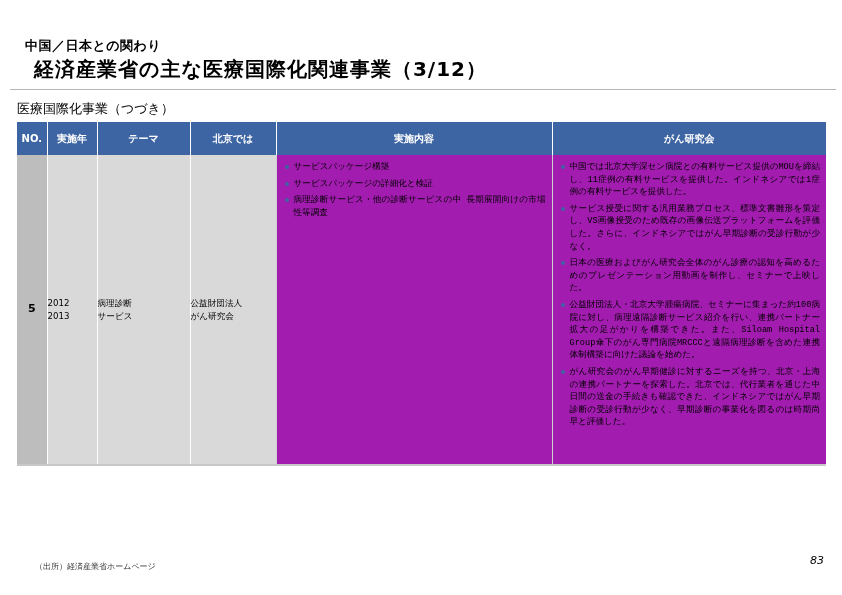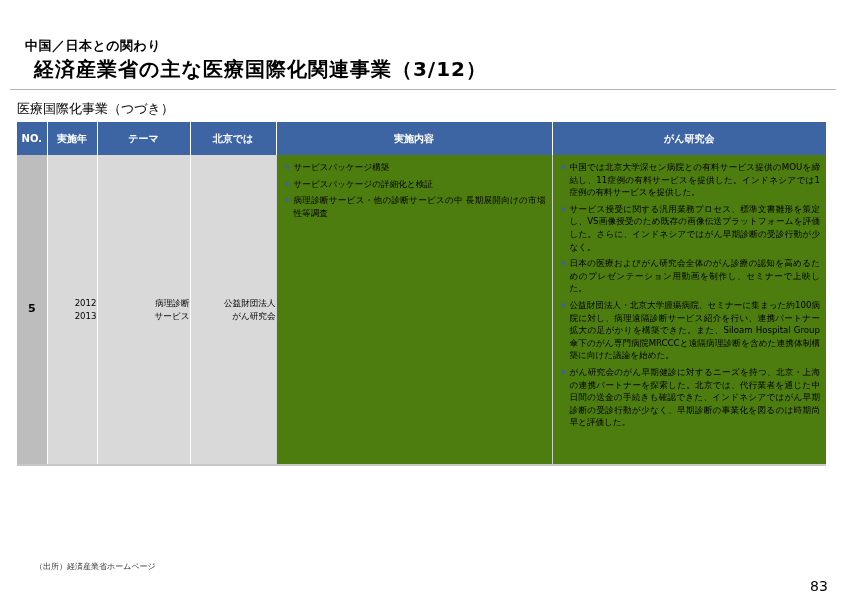--- a/index.html
+++ b/index.html
@@ -8,29 +8,29 @@
   .subtitle { position:absolute; left:25px; top:37px; font-size:13px; font-weight:bold; letter-spacing:0.5px; }
   .title { position:absolute; left:25px; top:56px; font-size:20px; font-weight:bold; letter-spacing:1px;margin-left:9px; }
   .rule { position:absolute; left:10px; top:89px; width:826px; height:1px; background:#b5b5b5; }
   .section { position:absolute; left:17px; top:100px; font-size:13px; font-weight:normal; }
   table { position:absolute; left:17px; top:122px; width:809px; border-collapse:collapse; table-layout:fixed; }
   th { background:#3d64a3; color:#fff; font-size:10px; font-weight:bold; height:33px; padding:0;
        border-left:1px solid #fff; text-align:center; }
   th:first-child { border-left:none; }
   td { font-size:8.6px; line-height:12.6px; vertical-align:middle; border-left:1px solid #fff; padding:0; }
   td.no { background:#bdbdbd; font-weight:bold; font-size:11px; text-align:center; border-left:none; }
-  td.grey { background:#d9d9d9; text-align:right; }
-  td.white { background:#4d7c0f; vertical-align:top; padding:6px 6px 6px 8px; border-left:1px solid #d0d0d0; }
+  td.grey { background:#d9d9d9; text-align:left; }
+  td.white { background:#a21caf; vertical-align:top; padding:6px 6px 6px 8px; border-left:1px solid #d0d0d0;font-family:Liberation Mono, monospace; }
   tr.body-row { height:310px; }
   tbody tr { border-bottom:2px solid #c8c8c8; }
   ul { list-style:none; margin:0; padding:0; }
   li { position:relative; padding-left:9px; margin-bottom:4px; text-align:justify; }
   li .dot { position:absolute; left:0; top:4px; width:4px; height:4px; border-radius:50%; background:#3d64a3; }
   .source { position:absolute; left:35px; top:561px; font-size:8px; color:#333; }
-  .page { position:absolute; left:810px; top:578px; font-size:14px; }
+  .page { position:absolute; left:810px; top:554px; font-size:11px;font-style:italic; }
 </style>
 </head>
 <body>
 
 <div class="subtitle">中国／日本との関わり</div>
 <div class="title">経済産業省の主な医療国際化関連事業（3/12）</div>
 <div class="rule"></div>
 <div class="section">医療国際化事業（つづき）</div>
 
 <table>

